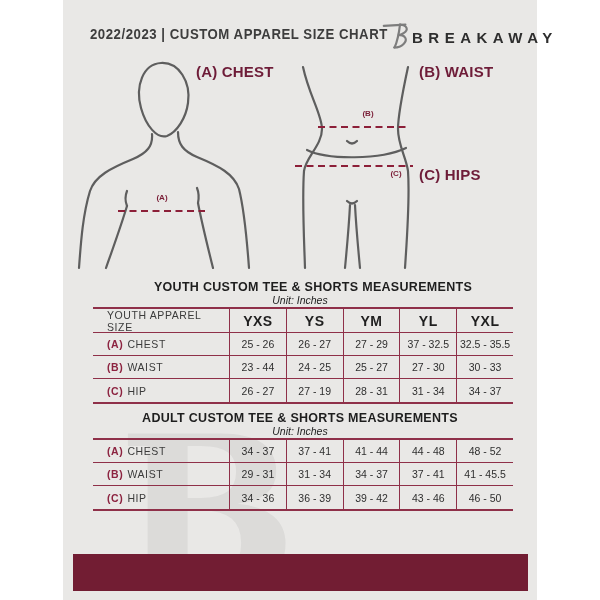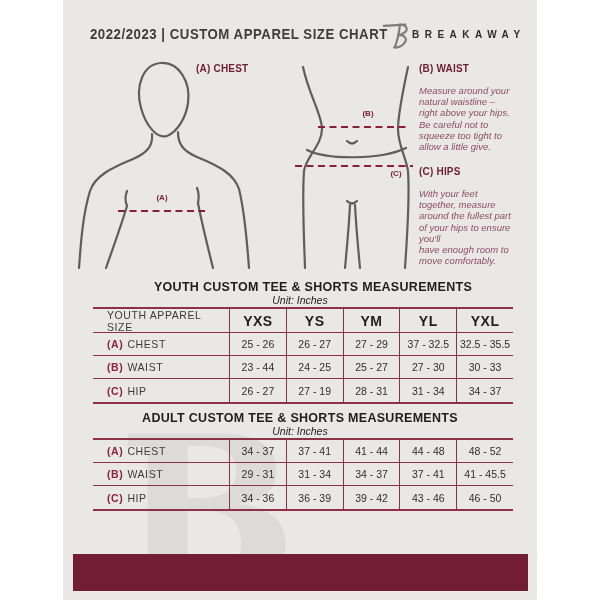--- a/index.html
+++ b/index.html
@@ -7,29 +7,29 @@
   .page { position:relative; width:474px; height:600px; margin:0 auto; background:#e9e8e6; }
 
   
   .watermark { position:absolute; left:55px; top:408px; font-family:"DejaVu Serif", serif; font-weight:bold;
                font-size:212px; line-height:1; color:rgba(90,90,90,0.09); z-index:0; }
 
   
   .hdr-title { position:absolute; left:27px; top:25px; font-weight:bold; font-size:15px; color:#3d3d3d;
                letter-spacing:0.6px; transform:scaleX(0.88); transform-origin:left center; white-space:nowrap; z-index:2;}
   .hdr-logo { position:absolute; left:319px; top:19px; z-index:2; }
-  .hdr-brand { position:absolute; left:349px; top:29px; font-weight:bold; font-size:10px; color:#2e2e2e;
+  .hdr-brand { position:absolute; left:349px; top:29px; font-weight:bold; font-size:15px; color:#2e2e2e;
                letter-spacing:5.5px; white-space:nowrap; z-index:2;}
 
   
   .fig { position:absolute; z-index:1; }
   .marker { position:absolute; font-size:8px; font-weight:bold; color:#7a1d36; z-index:2; width:24px; text-align:center; }
 
   
-  .guide-h { position:absolute; font-weight:bold; font-size:10px; color:#6e1c38; letter-spacing:0.2px; z-index:2; }
+  .guide-h { position:absolute; font-weight:bold; font-size:15px; color:#6e1c38; letter-spacing:0.2px; z-index:2; }
   .guide-b { position:absolute; font-style:italic; font-size:9.5px; line-height:11.2px; color:#8e4b66;
              white-space:pre-line; z-index:2; }
 
   
   .sec-title { position:absolute; left:0; width:100%; text-align:center; font-weight:bold; font-size:12.5px;
                color:#1e1e1e; letter-spacing:0.3px; z-index:2; }
   .sec-unit { position:absolute; left:0; width:100%; text-align:center; font-style:italic; font-size:10.5px;
               color:#222222; z-index:2; }
 
   
@@ -89,35 +89,22 @@
     <path class="body-line" d="M66 148 C67 168 69 190 71 211"></path>
     <path class="dash-line" d="M29 70 L117 70"></path>
     <path class="dash-line" d="M6 109 L124 109"></path>
   </svg>
   <div class="marker" style="left:293px; top:109px;">(B)</div>
   <div class="marker" style="left:321px; top:169px;">(C)</div>
 
   <div class="guide-h" style="left:133px; top:63px;">(A) CHEST</div>
 
   <div class="guide-h" style="left:356px; top:63px;">(B) WAIST</div>
-  <div class="guide-b" style="left:356px; top:85px; width:122px;">Measure around your
-natural waistline –
-right above your hips.
-Be careful not to
-squeeze too tight to
-allow a little give.</div>
 
   <div class="guide-h" style="left:356px; top:166px;">(C) HIPS</div>
-  <div class="guide-b" style="left:356px; top:188px; width:126px;">With your feet
-together, measure
-around the fullest part
-of your hips to ensure
-you'll
-have enough room to
-move comfortably.</div>
 
   <div class="sec-title" style="top:280px;padding-left:26px;">YOUTH CUSTOM TEE &amp; SHORTS MEASUREMENTS</div>
   <div class="sec-unit" style="top:294px;">Unit: Inches</div>
 
   <div class="tbl" style="top:307px;">
     <div class="trow head">
       <div class="cell lab">YOUTH APPAREL SIZE</div>
       <div class="cell size">YXS</div>
       <div class="cell size">YS</div>
       <div class="cell size">YM</div>

